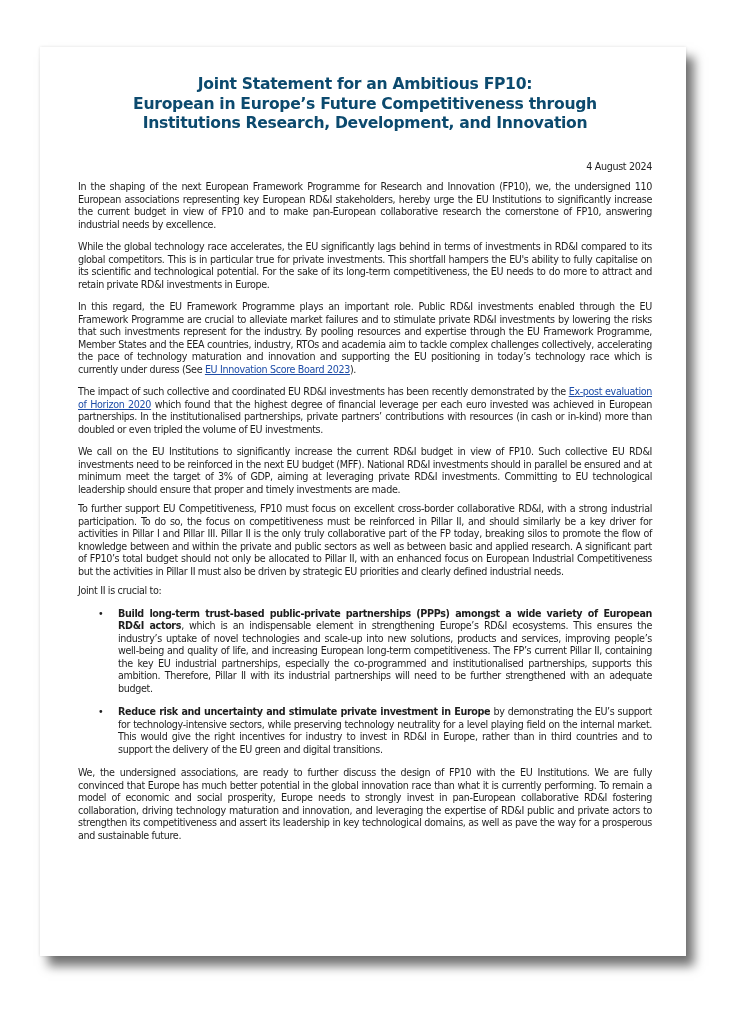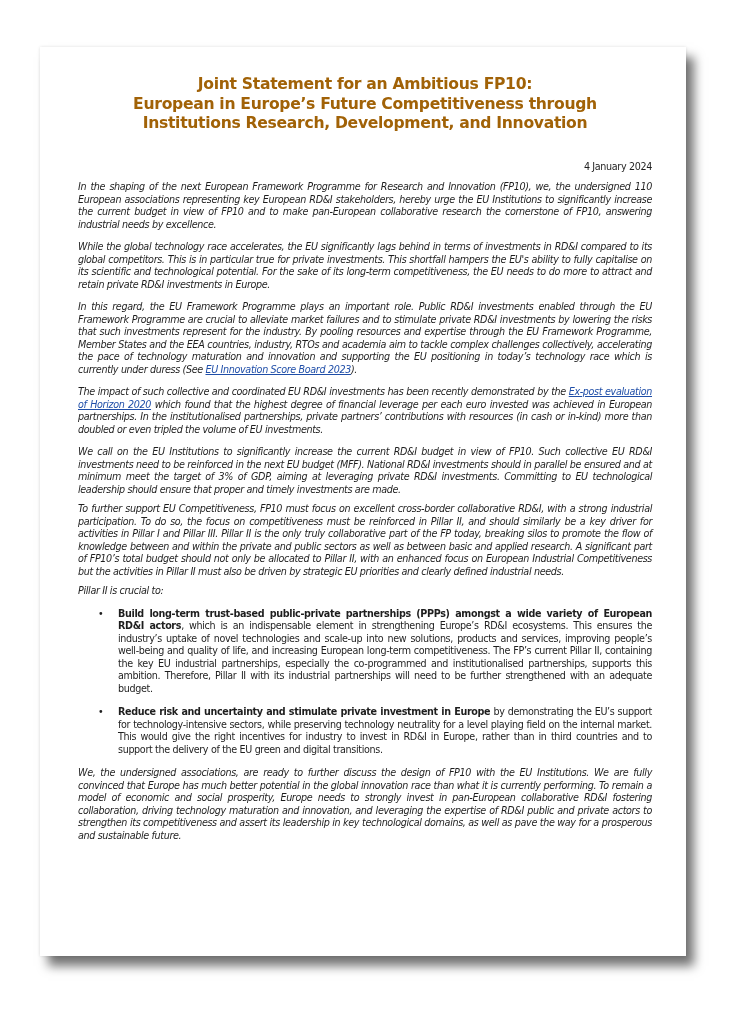--- a/index.html
+++ b/index.html
@@ -10,56 +10,56 @@
     box-shadow: 8px 10px 10px rgba(0,0,0,0.55), 0 0 3px rgba(0,0,0,0.12);
   }
   .content {
     position:absolute; left:38px; top:28px; width:574px;
     font-family:"DejaVu Sans", sans-serif;
     font-size:9.6px; line-height:12.5px; color:#1e1e1e;
     letter-spacing:-0.35px;
   }
   .title {
     font-family:"DejaVu Sans", sans-serif; font-weight:bold;
-    text-align:center; font-size:15.6px; line-height:19.5px; color:#a16207;
+    text-align:center; font-size:15.6px; line-height:19.5px; color:#0c4a6e;
     letter-spacing:-0.3px; margin:0 0 27px 0;
   }
   .title div { white-space:nowrap; }
   .date { text-align:right; margin:0 0 8px 0; }
-  p { margin:0 0 10px 0; text-align:justify;font-style:italic; }
+  p { margin:0 0 10px 0; text-align:justify; }
   p.tight { margin-bottom:7px; }
   a { color:#1f4ea8; text-decoration:underline; }
   ul { margin:0 0 10px 0; padding:0; list-style:none; }
   li { position:relative; padding-left:40px; margin-bottom:11px; text-align:justify; }
   li .bullet { position:absolute; left:20px; top:0; }
   li b { font-weight:bold; }
 </style>
 </head>
 <body>
 
 <div class="page">
   <div class="content">
     <div class="title">
       <div>Joint Statement for an Ambitious FP10:</div>
       <div>European in Europe’s Future Competitiveness through</div>
       <div>Institutions Research, Development, and Innovation</div>
     </div>
 
-    <div class="date">4 January 2024</div>
+    <div class="date">4 August 2024</div>
 
     <p>In the shaping of the next European Framework Programme for Research and Innovation (FP10), we, the undersigned 110 European associations representing key European RD&amp;I stakeholders, hereby urge the EU Institutions to significantly increase the current budget in view of FP10 and to make pan-European collaborative research the cornerstone of FP10, answering industrial needs by excellence.</p>
     <p>While the global technology race accelerates, the EU significantly lags behind in terms of investments in RD&amp;I compared to its global competitors. This is in particular true for private investments. This shortfall hampers the EU's ability to fully capitalise on its scientific and technological potential. For the sake of its long-term competitiveness, the EU needs to do more to attract and retain private RD&amp;I investments in Europe.</p>
 
     <p><span>In this regard, the EU Framework Programme plays an important role. Public RD&amp;I investments enabled through the EU Framework Programme are crucial to alleviate market failures and to stimulate private RD&amp;I investments by lowering the risks that such investments represent for the industry. By pooling resources and expertise through the EU Framework Programme, Member States and the EEA countries, industry, RTOs and academia aim to tackle complex challenges collectively, accelerating the pace of technology maturation and innovation and supporting the EU positioning in today’s technology race which is currently under duress (See </span><a href="#">EU Innovation Score Board 2023</a><span>).</span></p>
 
     <p><span>The impact of such collective and coordinated EU RD&amp;I investments has been recently demonstrated by the </span><a href="#">Ex-post evaluation of Horizon 2020</a><span> which found that the highest degree of financial leverage per each euro invested was achieved in European partnerships. In the institutionalised partnerships, private partners’ contributions with resources (in cash or in-kind) more than doubled or even tripled the volume of EU investments.</span></p>
 
     <p class="tight">We call on the EU Institutions to significantly increase the current RD&amp;I budget in view of FP10. Such collective EU RD&amp;I investments need to be reinforced in the next EU budget (MFF). National RD&amp;I investments should in parallel be ensured and at minimum meet the target of 3% of GDP, aiming at leveraging private RD&amp;I investments. Committing to EU technological leadership should ensure that proper and timely investments are made.</p>
     <p class="tight">To further support EU Competitiveness, FP10 must focus on excellent cross-border collaborative RD&amp;I, with a strong industrial participation. To do so, the focus on competitiveness must be reinforced in Pillar II, and should similarly be a key driver for activities in Pillar I and Pillar III. Pillar II is the only truly collaborative part of the FP today, breaking silos to promote the flow of knowledge between and within the private and public sectors as well as between basic and applied research. A significant part of FP10’s total budget should not only be allocated to Pillar II, with an enhanced focus on European Industrial Competitiveness but the activities in Pillar II must also be driven by strategic EU priorities and clearly defined industrial needs.</p>
-    <p>Pillar II is crucial to:</p>
+    <p>Joint II is crucial to:</p>
 
     <ul>
       <li>
         <span class="bullet">•</span>
         <b>Build long-term trust-based public-private partnerships (PPPs) amongst a wide variety of European RD&amp;I actors</b><span>, which is an indispensable element in strengthening Europe’s RD&amp;I ecosystems. This ensures the industry’s uptake of novel technologies and scale-up into new solutions, products and services, improving people’s well-being and quality of life, and increasing European long-term competitiveness. The FP’s current Pillar II, containing the key EU industrial partnerships, especially the co-programmed and institutionalised partnerships, supports this ambition. Therefore, Pillar II with its industrial partnerships will need to be further strengthened with an adequate budget.</span>
       </li>
       <li>
         <span class="bullet">•</span>
         <b>Reduce risk and uncertainty and stimulate private investment in Europe</b><span> by demonstrating the EU’s support for technology-intensive sectors, while preserving technology neutrality for a level playing field on the internal market. This would give the right incentives for industry to invest in RD&amp;I in Europe, rather than in third countries and to support the delivery of the EU green and digital transitions.</span>
       </li>

